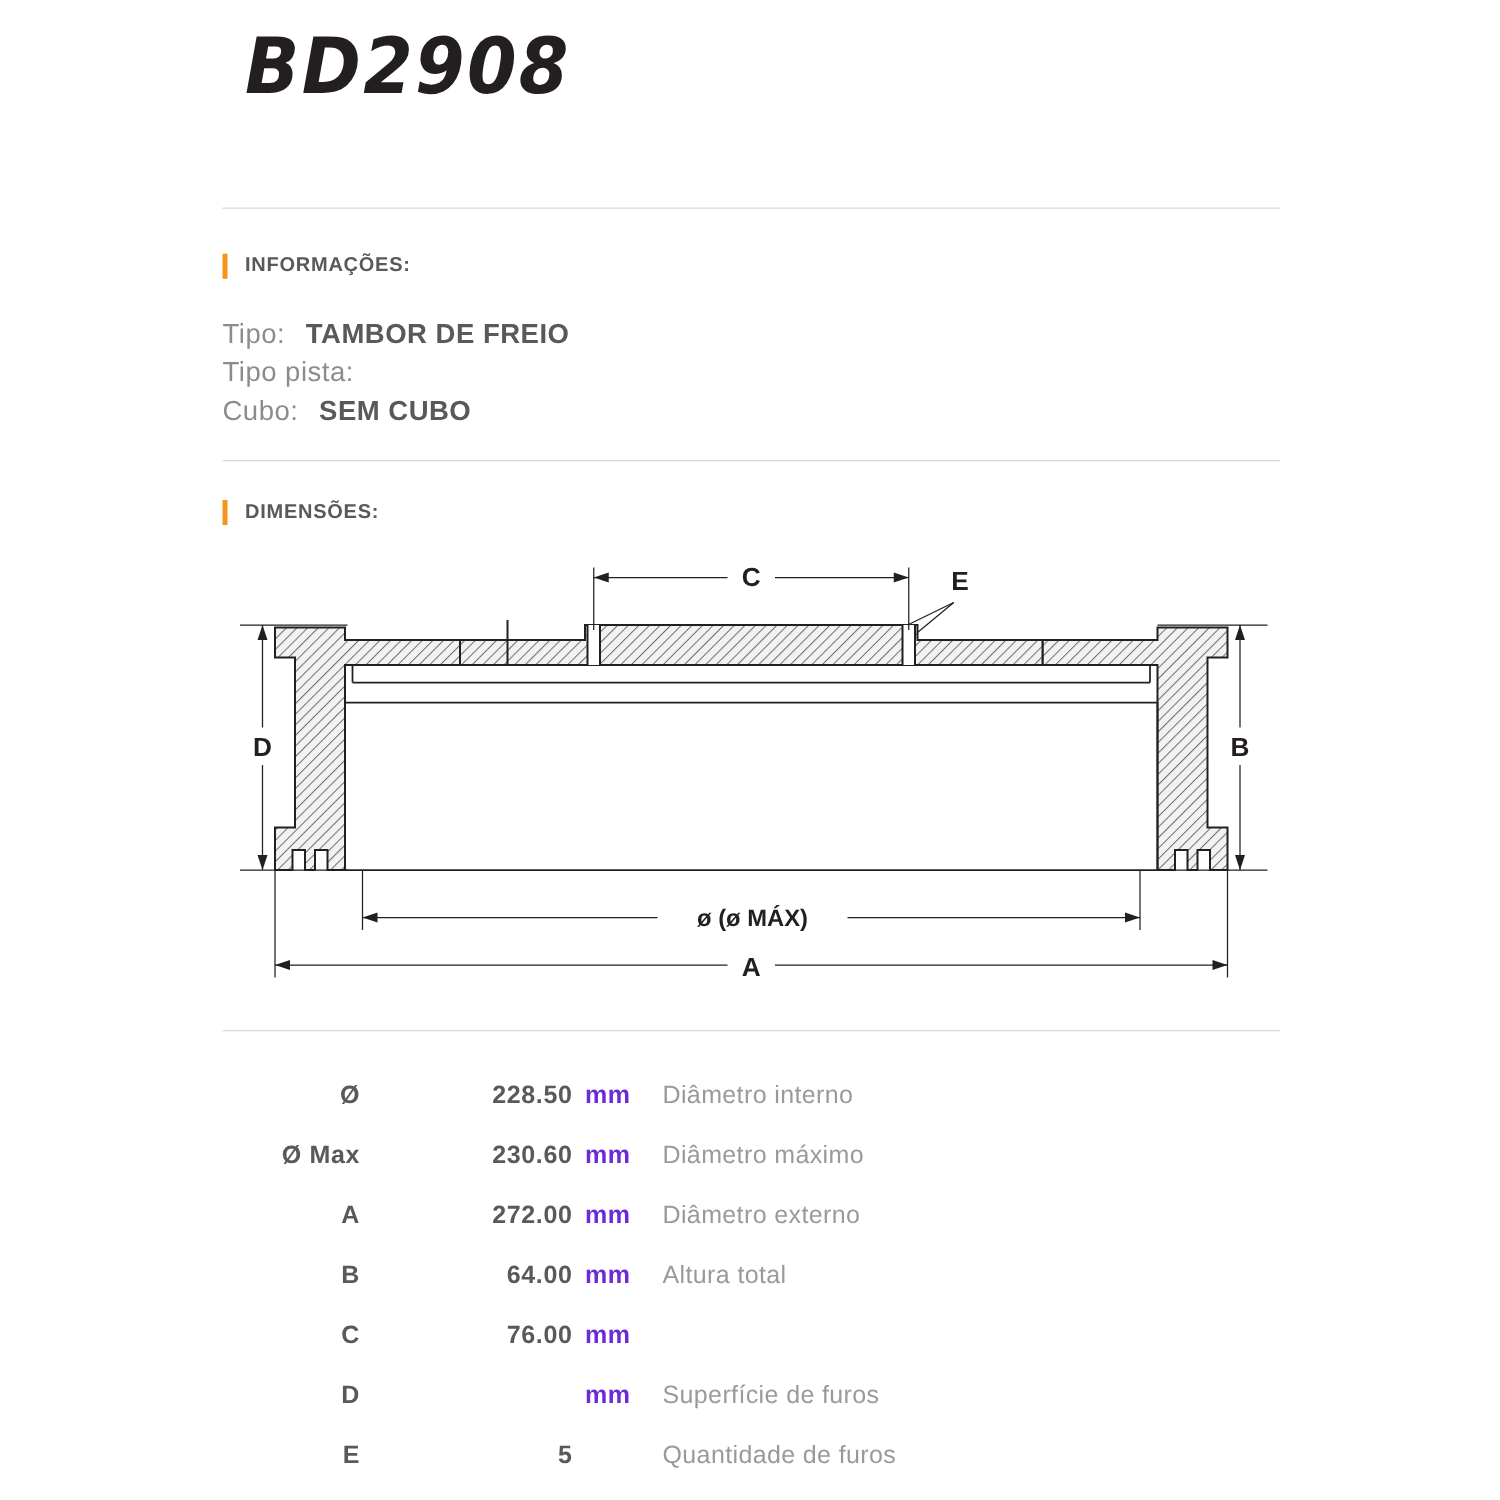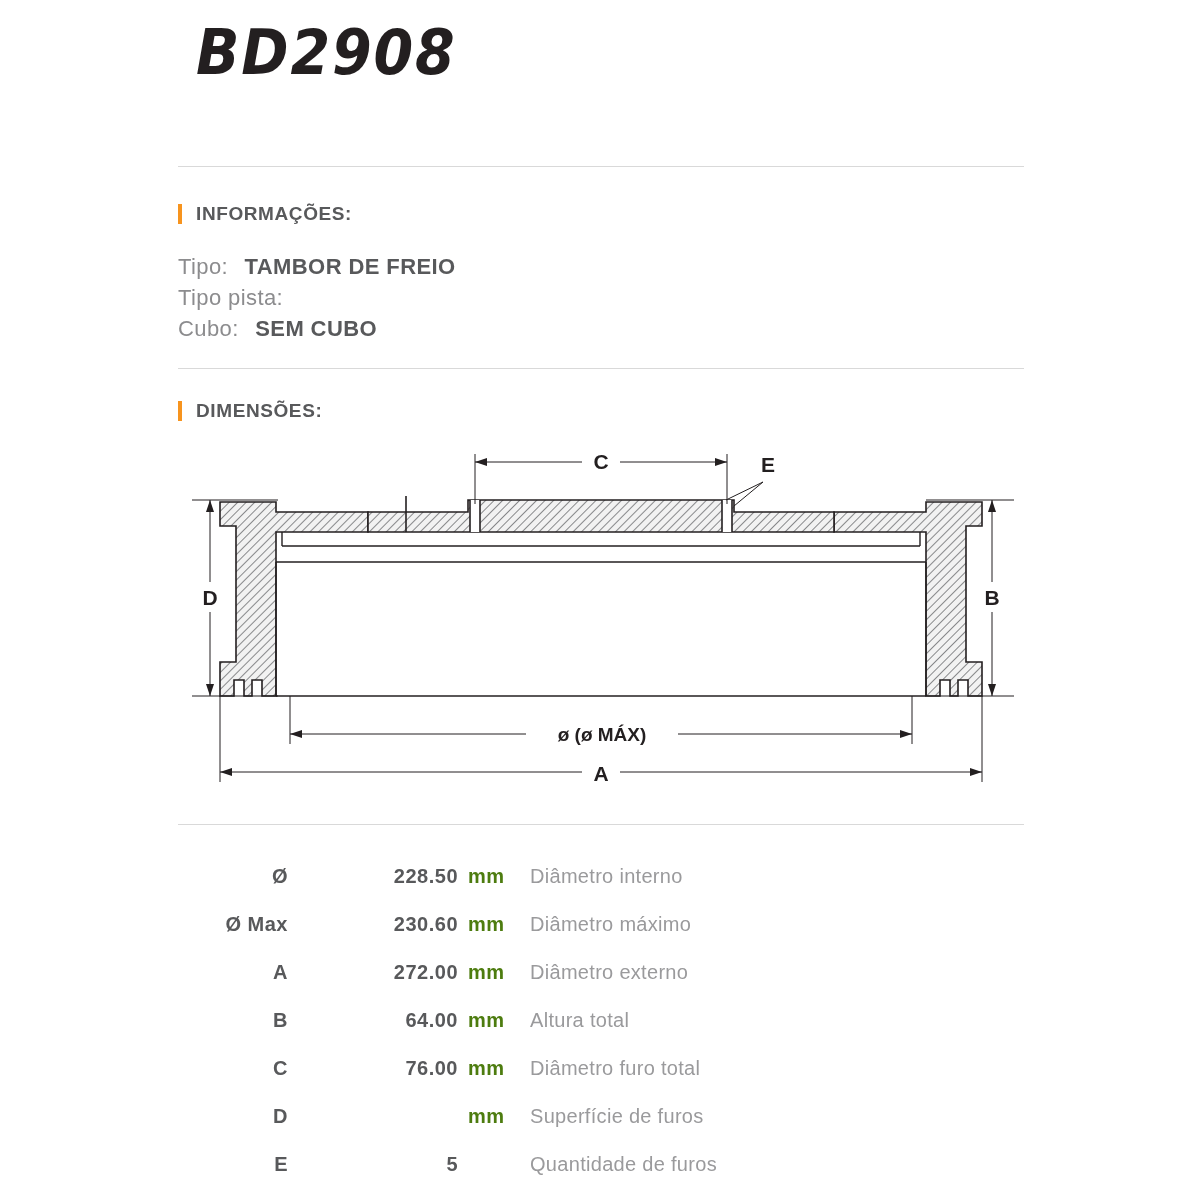--- a/index.html
+++ b/index.html
@@ -46,21 +46,21 @@
     background: #d9d9d9;
   }
   .hr.h1 { top: 166px; }
   .hr.h2 { top: 368px; }
   .hr.h3 { top: 824px; }
 
   
   .section-head {
     position: absolute;
     left: 178px;
-    font-size: 19px;
+    font-size: 16px;
     font-weight: 700;
     letter-spacing: 0.6px;
     color: #58595b;
     display: flex;
     align-items: center;
   }
   .section-head .bar {
     display: inline-block;
     width: 4px;
     height: 20px;
@@ -129,21 +129,21 @@
     width: 140px;
     text-align: right;
     font-weight: 700;
     color: #58595b;
     letter-spacing: 0.5px;
   }
   .spec-row .unit {
     position: absolute;
     left: 290px;
     font-weight: 700;
-    color: #4d7c0f;
+    color: #6d28d9;
     letter-spacing: 0.5px;
   }
   .spec-row .desc {
     position: absolute;
     left: 352px;
     color: #9a9a9c;
     font-weight: 400;
     letter-spacing: 0.3px;
   }
 </style>
@@ -306,21 +306,20 @@
       <span class="sym">B</span>
       <span class="num">64.00</span>
       <span class="unit">mm</span>
       <span class="desc">Altura total</span>
     </div>
 
     <div class="spec-row">
       <span class="sym">C</span>
       <span class="num">76.00</span>
       <span class="unit">mm</span>
-      <span class="desc">Diâmetro furo total</span>
     </div>
 
     <div class="spec-row">
       <span class="sym">D</span>
       <span class="unit">mm</span>
       <span class="desc">Superfície de furos</span>
     </div>
 
     <div class="spec-row">
       <span class="sym">E</span>

